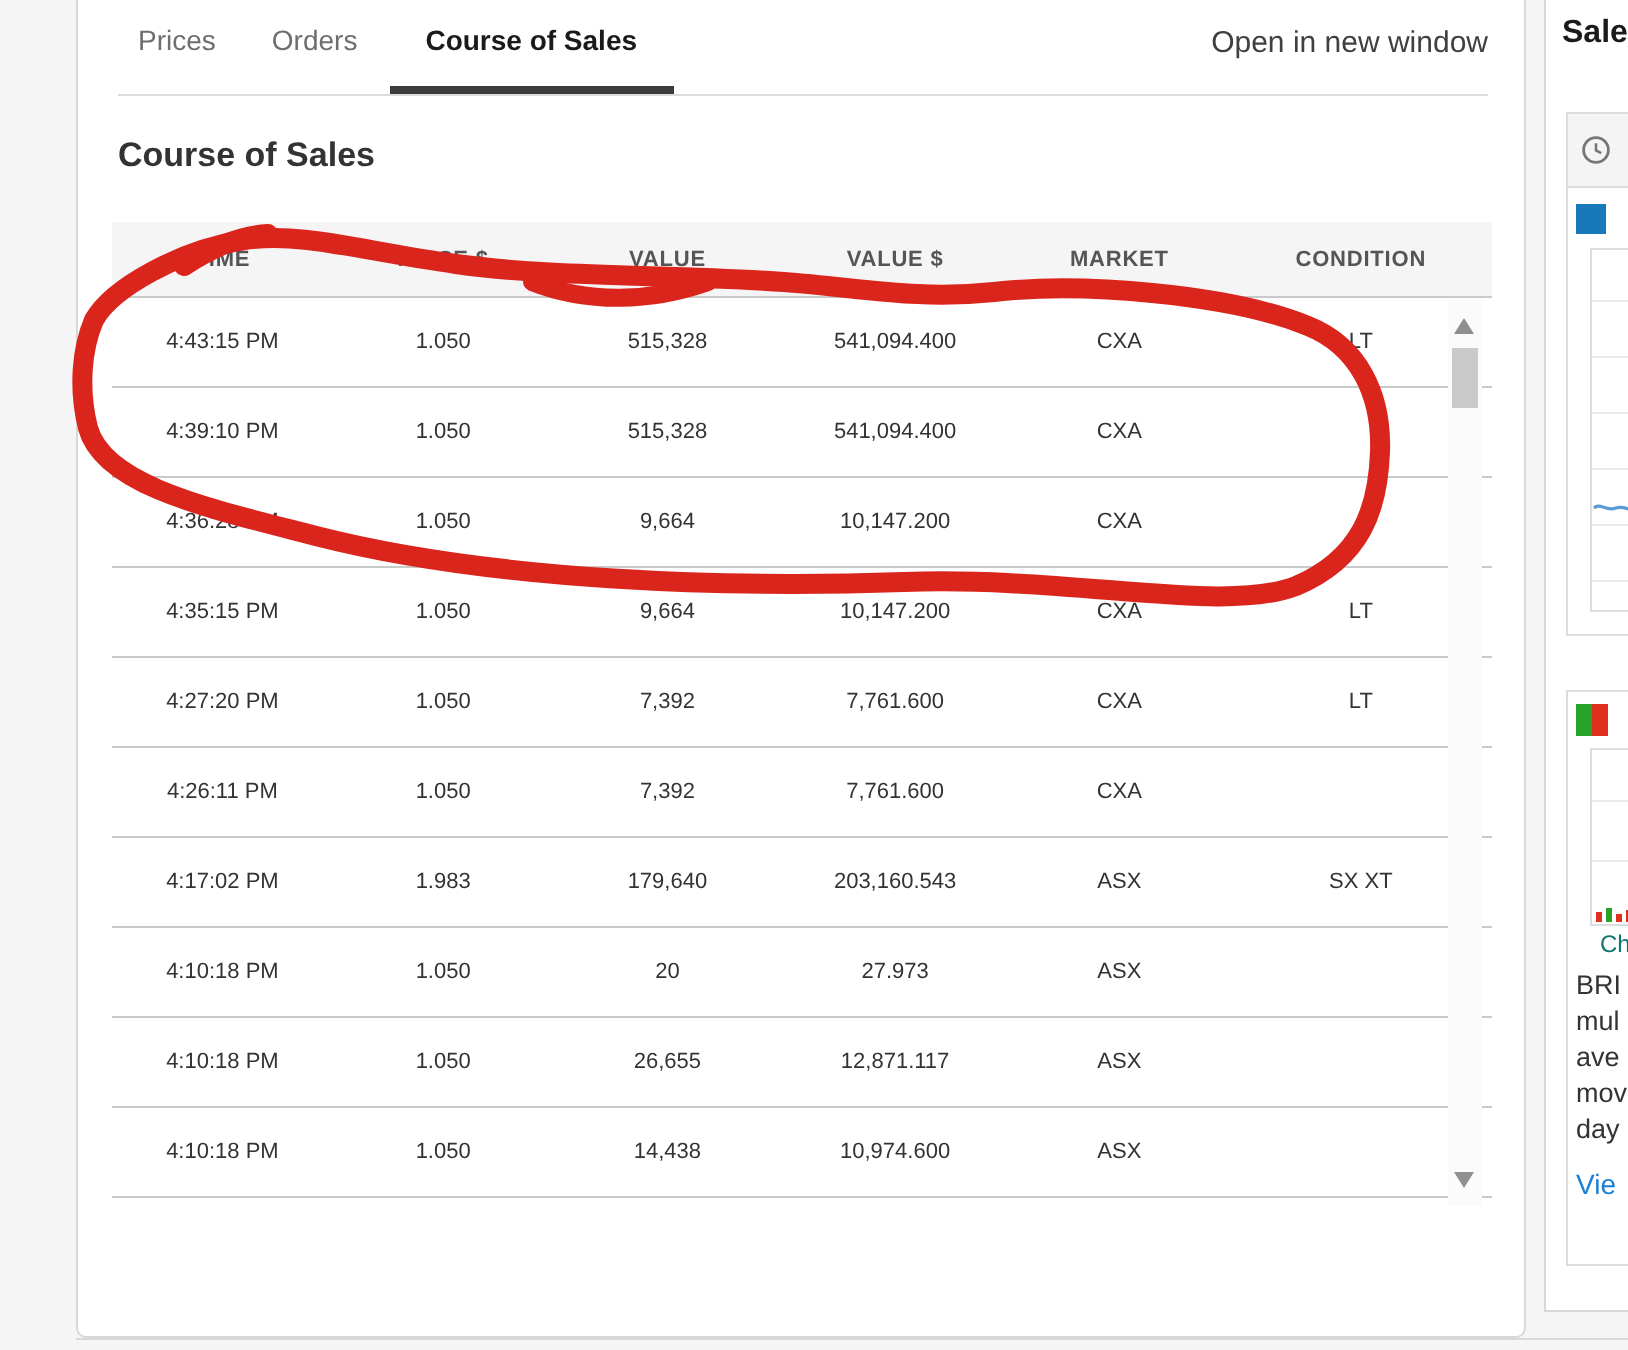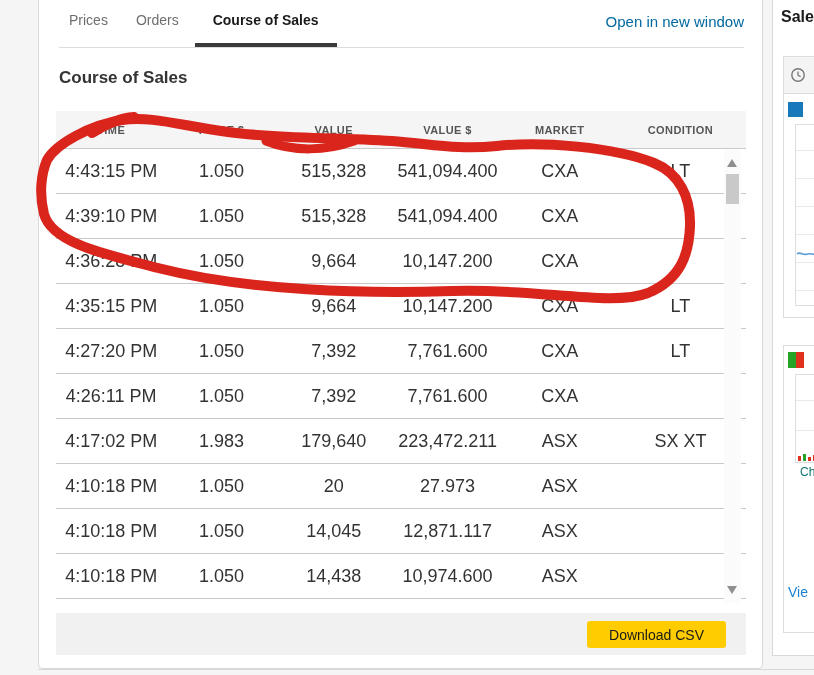--- a/index.html
+++ b/index.html
@@ -16,30 +16,30 @@
   .tabs-row{position:absolute;top:0;left:0;right:0;height:50px;display:flex;padding-left:18px}
   .tab{
     position:relative;height:50px;padding:14px 12px 0 12px;box-sizing:border-box;
     font-size:14px;color:#6e6e6e;cursor:pointer;white-space:nowrap;margin-right:4px;
   }
   .tab.active{font-weight:bold;color:#1a1a1a;padding:14px 18px 0 18px}
   .tab.active .tab-underline{
     position:absolute;left:0;right:0;bottom:0;height:5px;background:#3b3b3b;
   }
   .tabs-divider{position:absolute;top:49px;left:20px;right:18px;height:1px;background:#dcdcdc}
-  .open-link{position:absolute;right:18px;top:15px;font-size:15px;color:#0369a1;text-decoration:none;cursor:pointer}
+  .open-link{position:absolute;right:18px;top:15px;font-size:15px;color:#404040;text-decoration:none;cursor:pointer}
   .section-title{position:absolute;left:20px;top:70px;font-size:17px;font-weight:bold;color:#333;margin:0}
 
   
   .table-wrap{position:absolute;left:17px;top:113px;width:690px}
   .thead{height:37px;background:#f5f5f5;display:flex;align-items:center}
   .th{font-size:11px;font-weight:bold;color:#555;letter-spacing:.4px;text-align:center}
   .c0{width:16%}.c1{width:16%}.c2{width:16.5%}.c3{width:16.5%}.c4{width:16%}.c5{width:19%}
   .trow{height:44px;display:flex;align-items:center;border-top:1px solid #c9c9c9}
-  .td{font-size:18px;color:#333;text-align:center}
+  .td{font-size:11px;color:#333;text-align:center}
   .empty-row{height:14px;border-top:1px solid #c9c9c9}
   .table-footer{height:42px;background:#f1f1f1;position:relative}
   .csv-btn{
     position:absolute;right:20px;top:8px;height:27px;padding:0 22px;
     background:#fc0;border:none;border-radius:3px;font-size:14px;color:#1a1a1a;
     font-family:"Liberation Sans",sans-serif;cursor:pointer;
   }
   
   .sbar{position:absolute;right:5px;top:39px;width:17px;height:453px;background:#fbfbfb}
   .sb-up,.sb-down{position:absolute;left:3px;width:0;height:0;border-left:5.5px solid transparent;border-right:5.5px solid transparent;cursor:pointer}
@@ -155,56 +155,53 @@
     <div class="td c2">7,392</div>
     <div class="td c3">7,761.600</div>
     <div class="td c4">CXA</div>
     <div class="td c5"></div>
   </div>
 
   <div class="trow">
     <div class="td c0">4:17:02 PM</div>
     <div class="td c1">1.983</div>
     <div class="td c2">179,640</div>
-    <div class="td c3">223,472.211</div>
+    <div class="td c3">203,160.543</div>
     <div class="td c4">ASX</div>
     <div class="td c5">SX XT</div>
   </div>
 
   <div class="trow">
     <div class="td c0">4:10:18 PM</div>
     <div class="td c1">1.050</div>
     <div class="td c2">20</div>
     <div class="td c3">27.973</div>
     <div class="td c4">ASX</div>
     <div class="td c5"></div>
   </div>
 
   <div class="trow">
     <div class="td c0">4:10:18 PM</div>
     <div class="td c1">1.050</div>
-    <div class="td c2">14,045</div>
+    <div class="td c2">26,655</div>
     <div class="td c3">12,871.117</div>
     <div class="td c4">ASX</div>
     <div class="td c5"></div>
   </div>
 
   <div class="trow">
     <div class="td c0">4:10:18 PM</div>
     <div class="td c1">1.050</div>
     <div class="td c2">14,438</div>
     <div class="td c3">10,974.600</div>
     <div class="td c4">ASX</div>
     <div class="td c5"></div>
   </div>
 </div>
     <div class="empty-row"></div>
-    <div class="table-footer">
-      <button class="csv-btn">Download CSV</button>
-    </div>
     <div class="sbar">
       <div class="sb-up"></div>
       <div class="sb-thumb"></div>
       <div class="sb-down"></div>
     </div>
   </div>
 </div>
 
 <div class="right-card">
   <div class="right-title">Sales</div>
@@ -240,20 +237,27 @@
       <div class="gridline" style="top:55px"></div>
       <div class="bars">
         <span class="bar-r" style="height:5px"></span>
         <span class="bar-g" style="height:7px"></span>
         <span class="bar-r" style="height:4px"></span>
         <span class="bar-r" style="height:6px"></span>
 
       </div>
     </div>
     <div class="caption">Cha</div>
+    <div class="para">
+      <div>BRI</div>
+      <div>mul</div>
+      <div>ave</div>
+      <div>mov</div>
+      <div>day</div>
+    </div>
     <div class="view-link">Vie</div>
   </div>
 </div>
 
 <div class="bottom-line"></div>
 
 <svg class="annotation-svg" width="814" height="675" viewBox="0 0 814 675">
   <g fill="none" stroke-width="10" stroke-linecap="round" stroke-linejoin="round">
     <path d="M 47 160 C 56 144 90 125 122 120 C 152 116 178 125 228 132
          C 278 139 335 137 392 141 C 432 144 458 150 497 146

